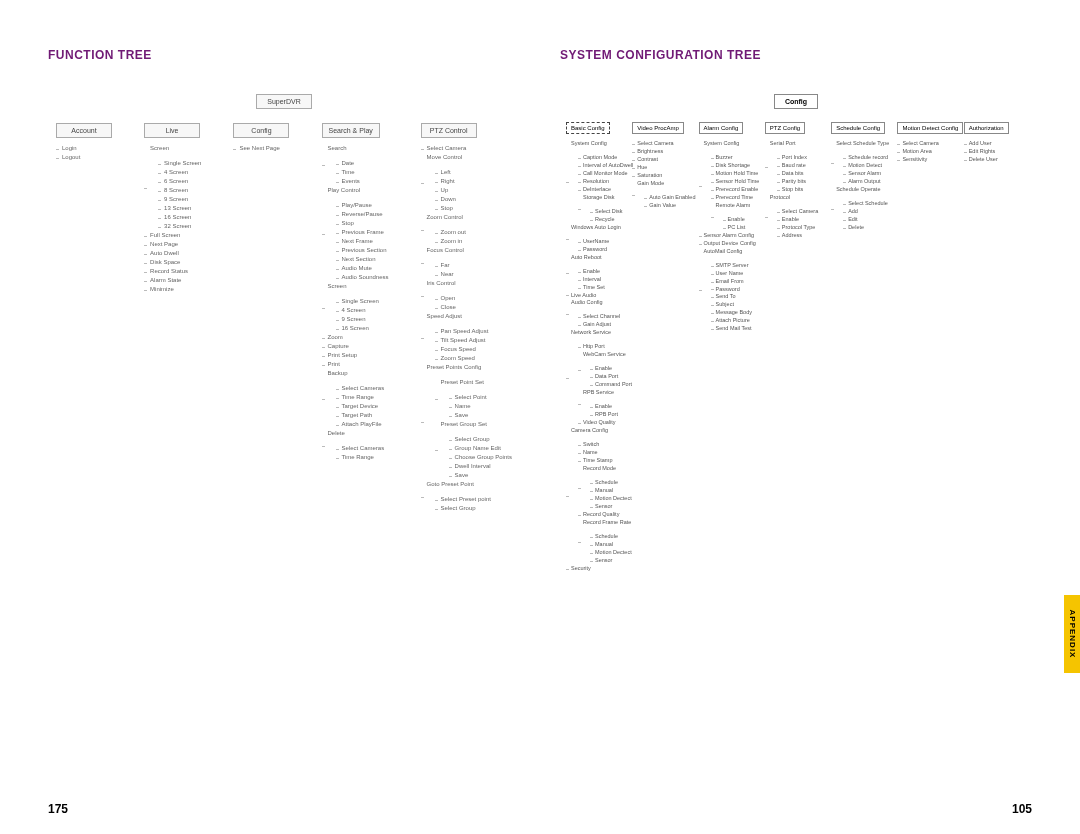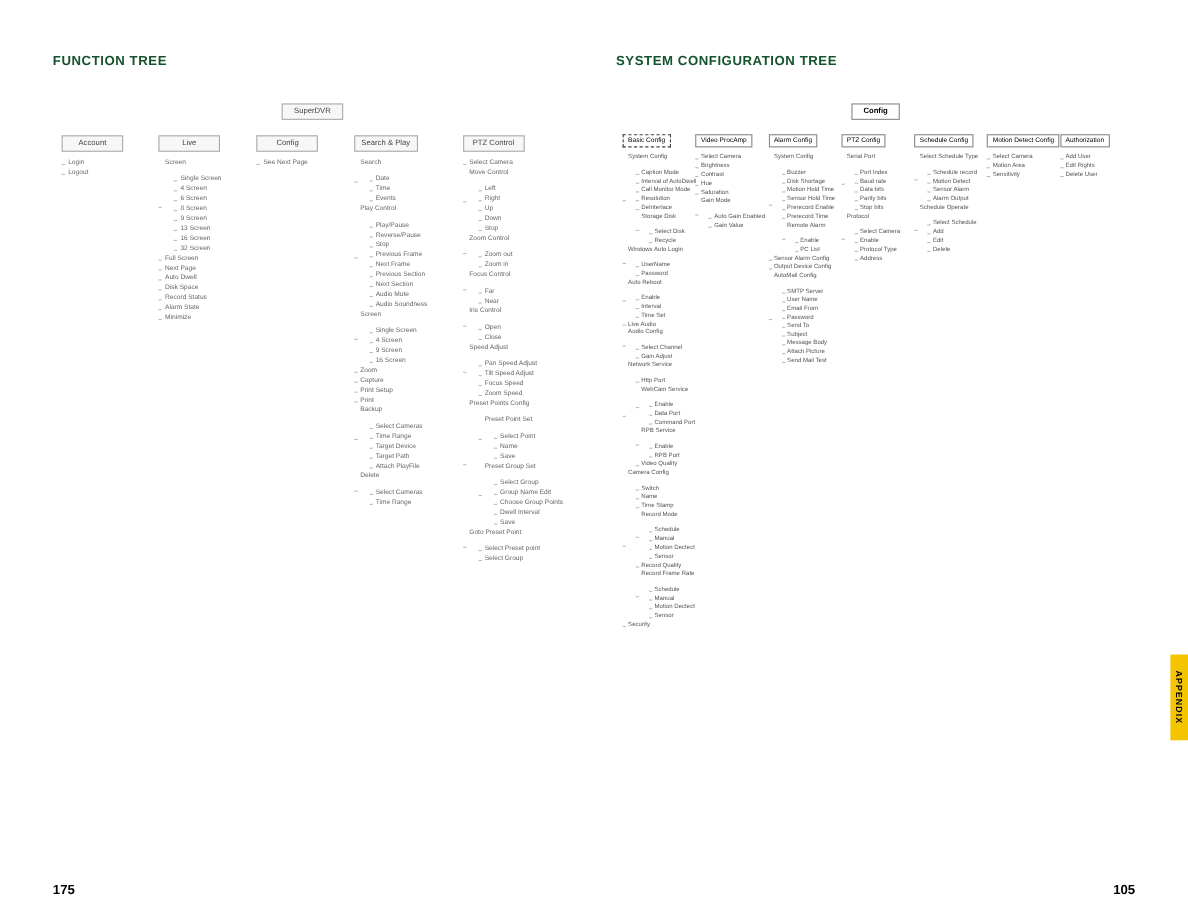--- a/index.html
+++ b/index.html
@@ -1,20 +1,20 @@
 <!DOCTYPE html>
 <html><head>
 <meta charset="utf-8">
 <style>
   * { box-sizing: border-box; margin: 0; padding: 0; }
   html, body { width: 1080px; height: 834px; background: #fff; font-family: Arial, Helvetica, sans-serif; position: relative; overflow: hidden; }
   .page { position: absolute; top: 0; bottom: 0; }
   .page-left  { left: 0;   width: 540px; padding: 48px 20px 40px 48px; }
   .page-right { left: 540px; width: 540px; padding: 48px 48px 44px 20px; }
-  .title { color: #14532d; font-weight: bold; letter-spacing: 0.5px; font-size: 12px; text-transform: uppercase; }
+  .title { color: #701a75; font-weight: bold; letter-spacing: 0.5px; font-size: 12px; text-transform: uppercase; }
   .page-num { position: absolute; bottom: 18px; font-weight: bold; font-size: 12px; }
   .page-left  .page-num { left: 48px; }
   .page-right .page-num { right: 48px; }
 
   
   .ft-root { margin: 28px auto 0; }
   .ft-box  { border: 1px solid #aaa; background: #f7f7f7; font-size: 7px; padding: 3px 6px; text-align: center; display: inline-block; min-width: 56px; color: #444; }
   .ft-top  { text-align: center; }
   .ft-row  { display: flex; justify-content: space-between; margin: 14px 8px 6px; }
   .ft-col  { display: inline-flex; flex-direction: column; align-items: flex-start; }

